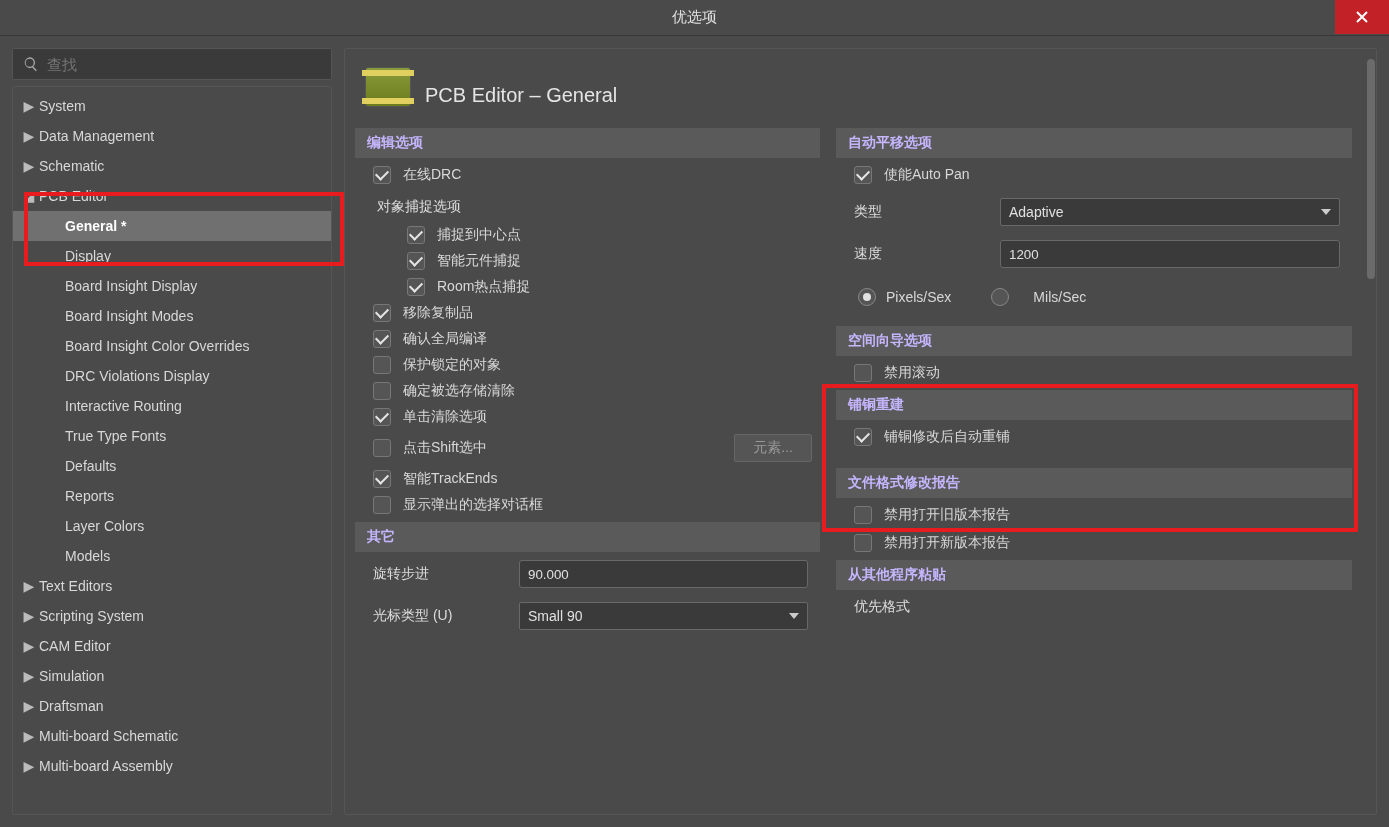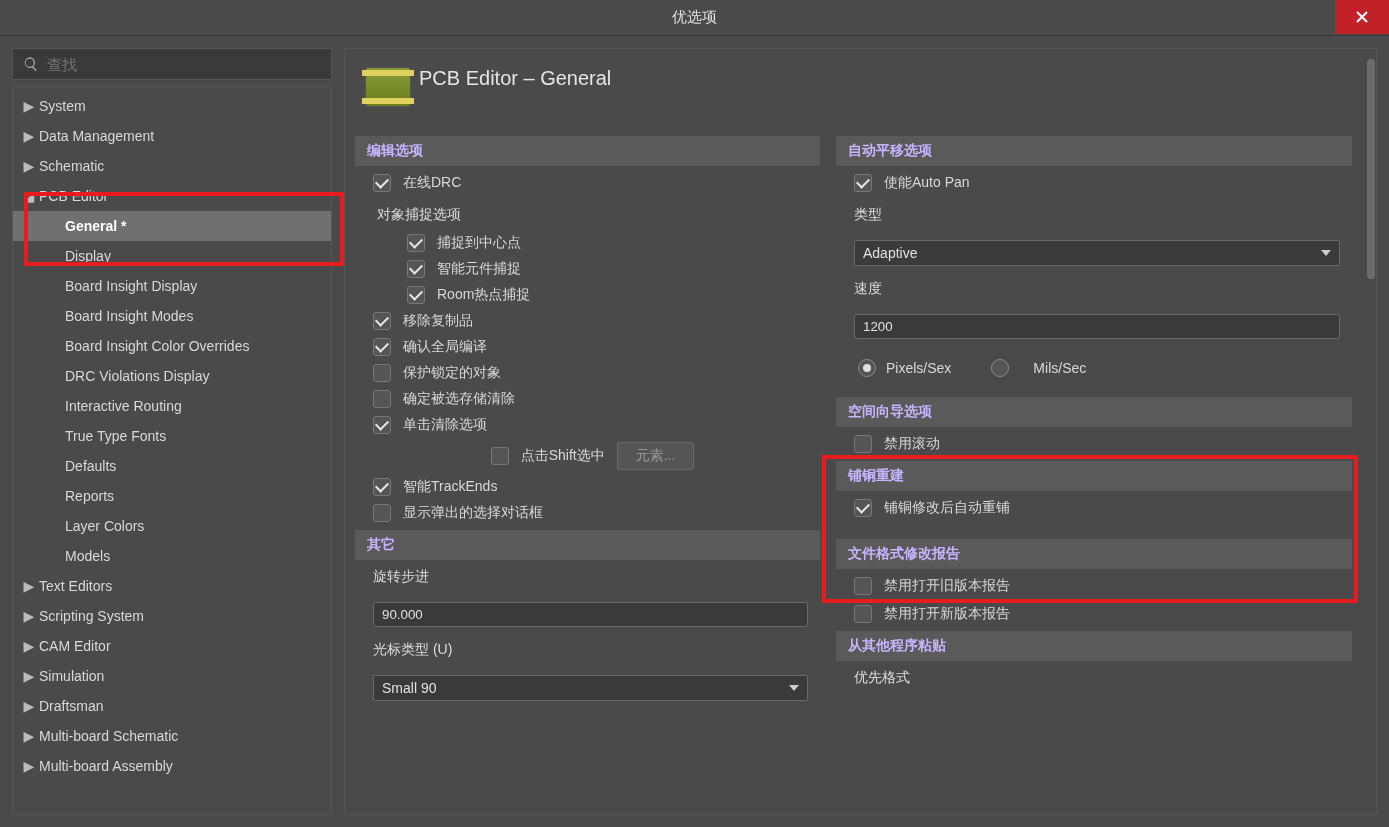--- a/index.html
+++ b/index.html
@@ -104,23 +104,23 @@
   overflow: hidden;
   position: relative;
 }
 .main-inner {
   position:absolute;
   left:0;right:14px;top:0;bottom:0;
   overflow: hidden;
 }
 .main-header {
   display: flex;
-  align-items: flex-start;
-  padding: 18px 20px 29px 20px;
-  gap: 8px;
+  align-items: flex-end;
+  padding: 18px 20px 21px 20px;
+  gap: 14px;
 }
 .chip-icon {
   width: 46px; height: 40px;
   background: linear-gradient(#8a9b3b,#6a7b1b);
   border: 1px solid #555;
   border-radius: 3px;
   position: relative;
 }
 .chip-icon::before, .chip-icon::after {
   content:'';
@@ -174,23 +174,22 @@
   transform: rotate(-45deg) translate(1px,-1px);
 }
 .checkbox.hl { border-color:#e81b1f; border-width:2px; }
 .chk-row { display:flex; align-items:center; gap:12px; }
 .disabled-btn {
   background:#555; border:1px solid #666; color:#999;
   padding:4px 18px; border-radius:2px;
   cursor:default;
 }
 .form-row {
-  display:flex; gap:16px;
+  display:flex; align-items:center; gap:16px;
   padding-right: 4px;
-  flex-direction: column;
 }
 .form-row .lbl { width:130px; color:#ddd; }
 .textfield {
   background:#3a3a3a; border:1px solid #696969; border-radius:3px;
   color:#e0e0e0; padding:4px 8px; height:28px; flex:1;
 }
 .dropdown {
   background:#3a3a3a; border:1px solid #696969; border-radius:2px;
   color:#e0e0e0; padding:4px 8px; height:28px; flex:1;
   display:flex; align-items:center; justify-content:space-between;
@@ -399,21 +398,21 @@
                   <span>保护锁定的对象</span>
                 </div>
             <div class="chk-row">
                   <span class="checkbox"></span>
                   <span>确定被选存储清除</span>
                 </div>
             <div class="chk-row">
                   <span class="checkbox checked"></span>
                   <span>单击清除选项</span>
                 </div>
-            <div class="chk-row" style="justify-content:center;">
+            <div class="chk-row" style="justify-content:space-between;">
               <div class="chk-row" style="gap:12px;">
                 <span class="checkbox"></span>
                     <span>点击Shift选中</span>
               </div>
               <span class="disabled-btn">元素...</span>
             </div>
             <div class="chk-row">
                   <span class="checkbox checked"></span>
                   <span>智能TrackEnds</span>
                 </div>

